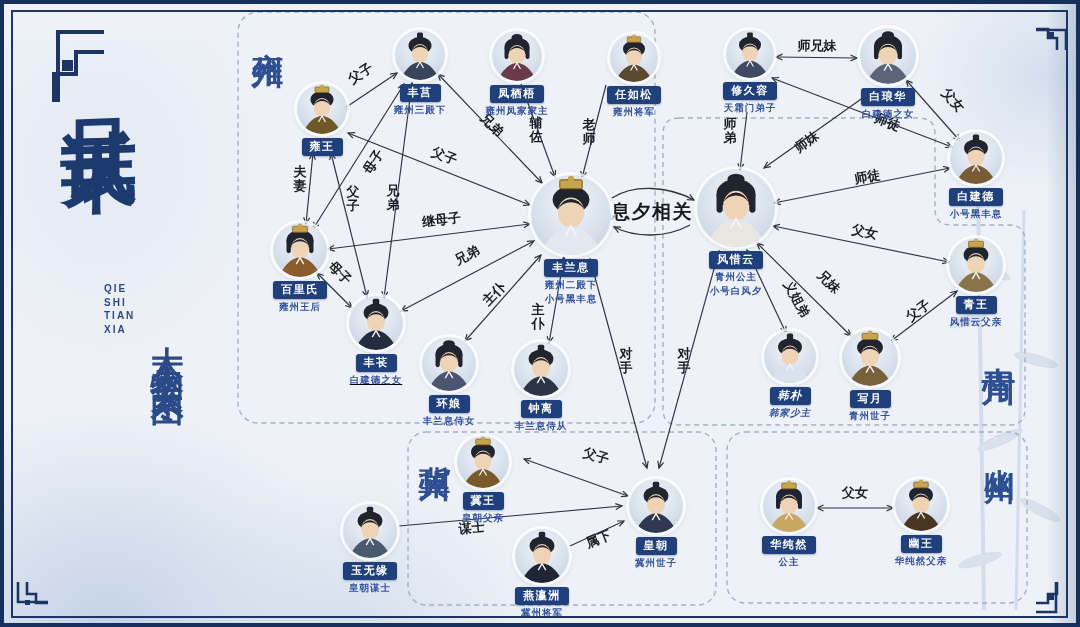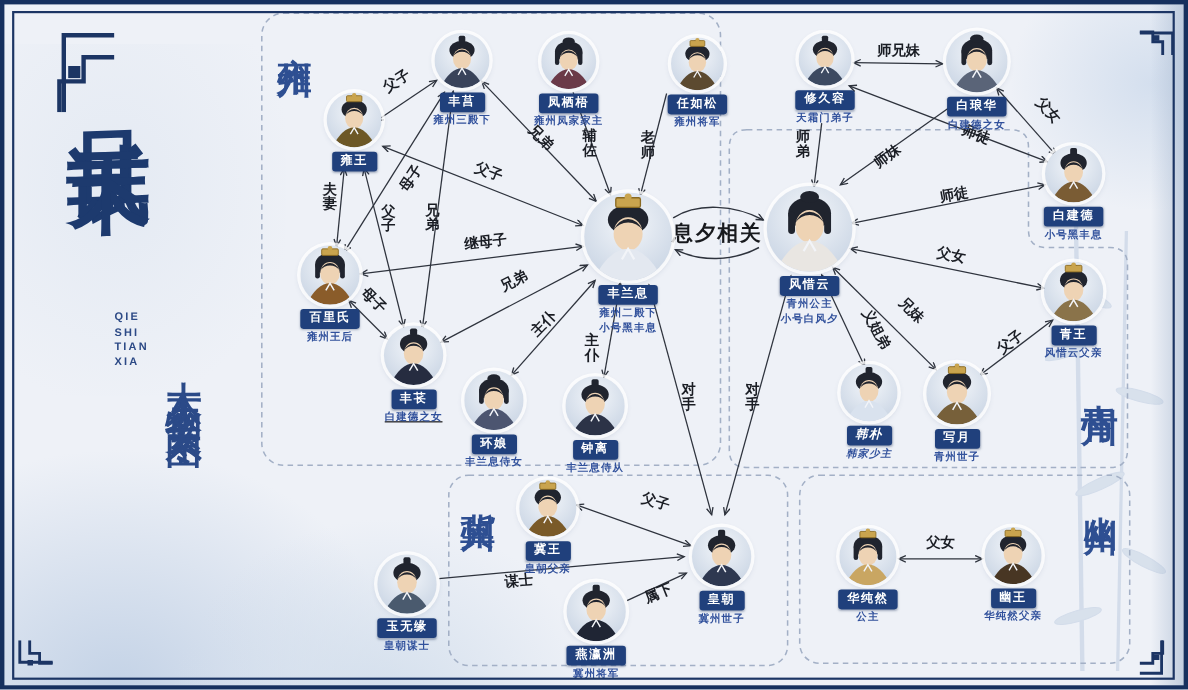--- a/index.html
+++ b/index.html
@@ -569,21 +569,21 @@
             <rect x="44" y="5" width="12" height="12" rx="3" fill="#20242e"></rect>
             <rect x="36" y="6" width="28" height="11" rx="2" fill="#c9a44e" stroke="#8a6a22" stroke-width="1.5"></rect>
             <circle cx="50" cy="5" r="4" fill="#c9a44e"></circle>
             <ellipse cx="50" cy="47" rx="16.5" ry="19" fill="#eed3b4"></ellipse>
             <path d="M33,43 Q40,30 50,30 Q60,30 67,43 Q60,34 50,34 Q40,34 33,43 Z" fill="#20242e"></path>
             <path d="M8,104 Q27,64 50,64 Q73,64 92,104 Z" fill="#77603a"></path>
             <path d="M43,76 L50,64 L57,76" fill="none" stroke="#f2f4f8" stroke-width="2.5"></path>
           </g>
         </svg>
       </div><div class="badge">写月</div><div class="role">青州世子</div></div>
-    <div class="char-node" style="left: 432px; top: 436px; font-family: Liberation Serif, serif;"><div class="avatar" style="height: 52px; width: 52px;">
+    <div class="char-node" style="left: 417px; top: 436px; font-family: Liberation Serif, serif;"><div class="avatar" style="height: 52px; width: 52px;">
         <svg viewBox="0 0 100 100">
           <defs>
             <radialGradient id="g-jiwang" cx="50%" cy="35%" r="75%">
               <stop offset="0%" stop-color="#f3f6fa"></stop>
               <stop offset="100%" stop-color="#c6d2e2"></stop>
             </radialGradient>
             <clipPath id="c-jiwang">
               <circle cx="50" cy="50" r="50"></circle>
             </clipPath>
           </defs>

